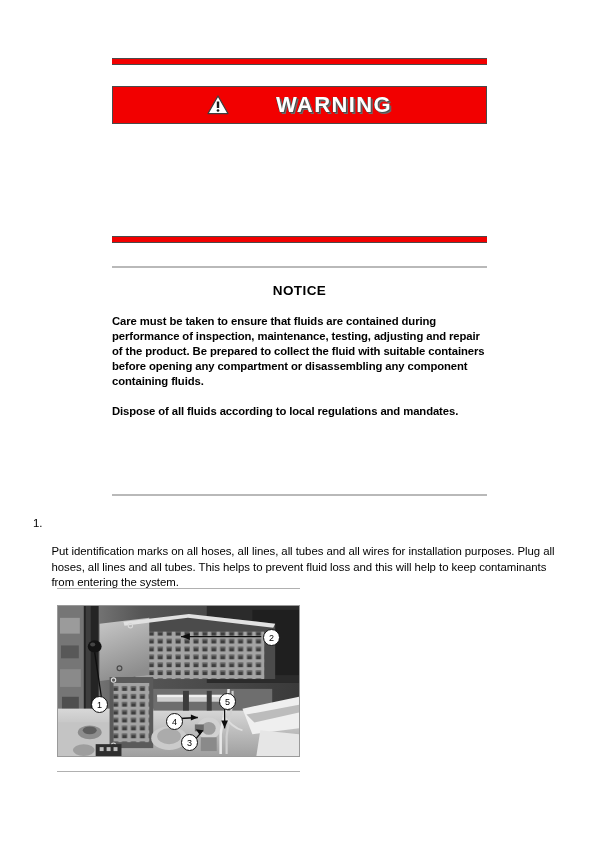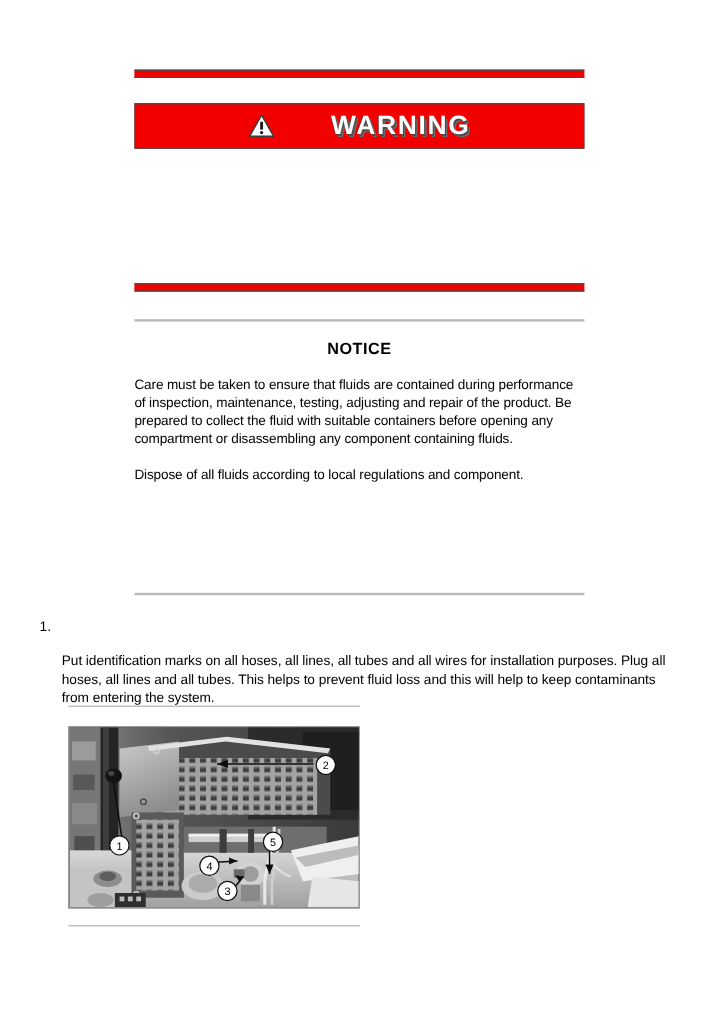--- a/index.html
+++ b/index.html
@@ -118,21 +118,21 @@
     margin: 15px 0 0 0;
   }
 
   .notice-body {
     margin-top: 16px;
   }
 
   .notice-body p {
     margin: 0 0 15px 0;
     font-size: 11.3px;
-    font-weight: normal;
+    font-weight: bold;
     line-height: 1.33;
     letter-spacing: -0.1px;
   }
   .notice-body p:last-child { margin-bottom: 0; }
 
   .gray-rule-bottom {
     position: absolute;
     left: 112px;
     top: 494px;
     width: 375px;
@@ -228,21 +228,21 @@
 
   </div>
 
   <div class="red-rule-bottom"></div>
 
   <div class="notice-block">
     <div class="gray-rule"></div>
     <div class="notice-title">NOTICE</div>
     <div class="notice-body">
       <p>Care must be taken to ensure that fluids are contained during performance of inspection, maintenance, testing, adjusting and repair of the product. Be prepared to collect the fluid with suitable containers before opening any compartment or disassembling any component containing fluids.</p>
-      <p>Dispose of all fluids according to local regulations and component.</p>
+      <p>Dispose of all fluids according to local regulations and mandates.</p>
     </div>
   </div>
   <div class="gray-rule-bottom"></div>
 
   <div class="step-list">
     <span class="step-num">1.</span>
     <span class="step-text">Put identification marks on all hoses, all lines, all tubes and all wires for installation purposes. Plug all hoses, all lines and all tubes. This helps to prevent fluid loss and this will help to keep contaminants from entering the system.</span>
   </div>
 
   <div class="figure-wrap">

